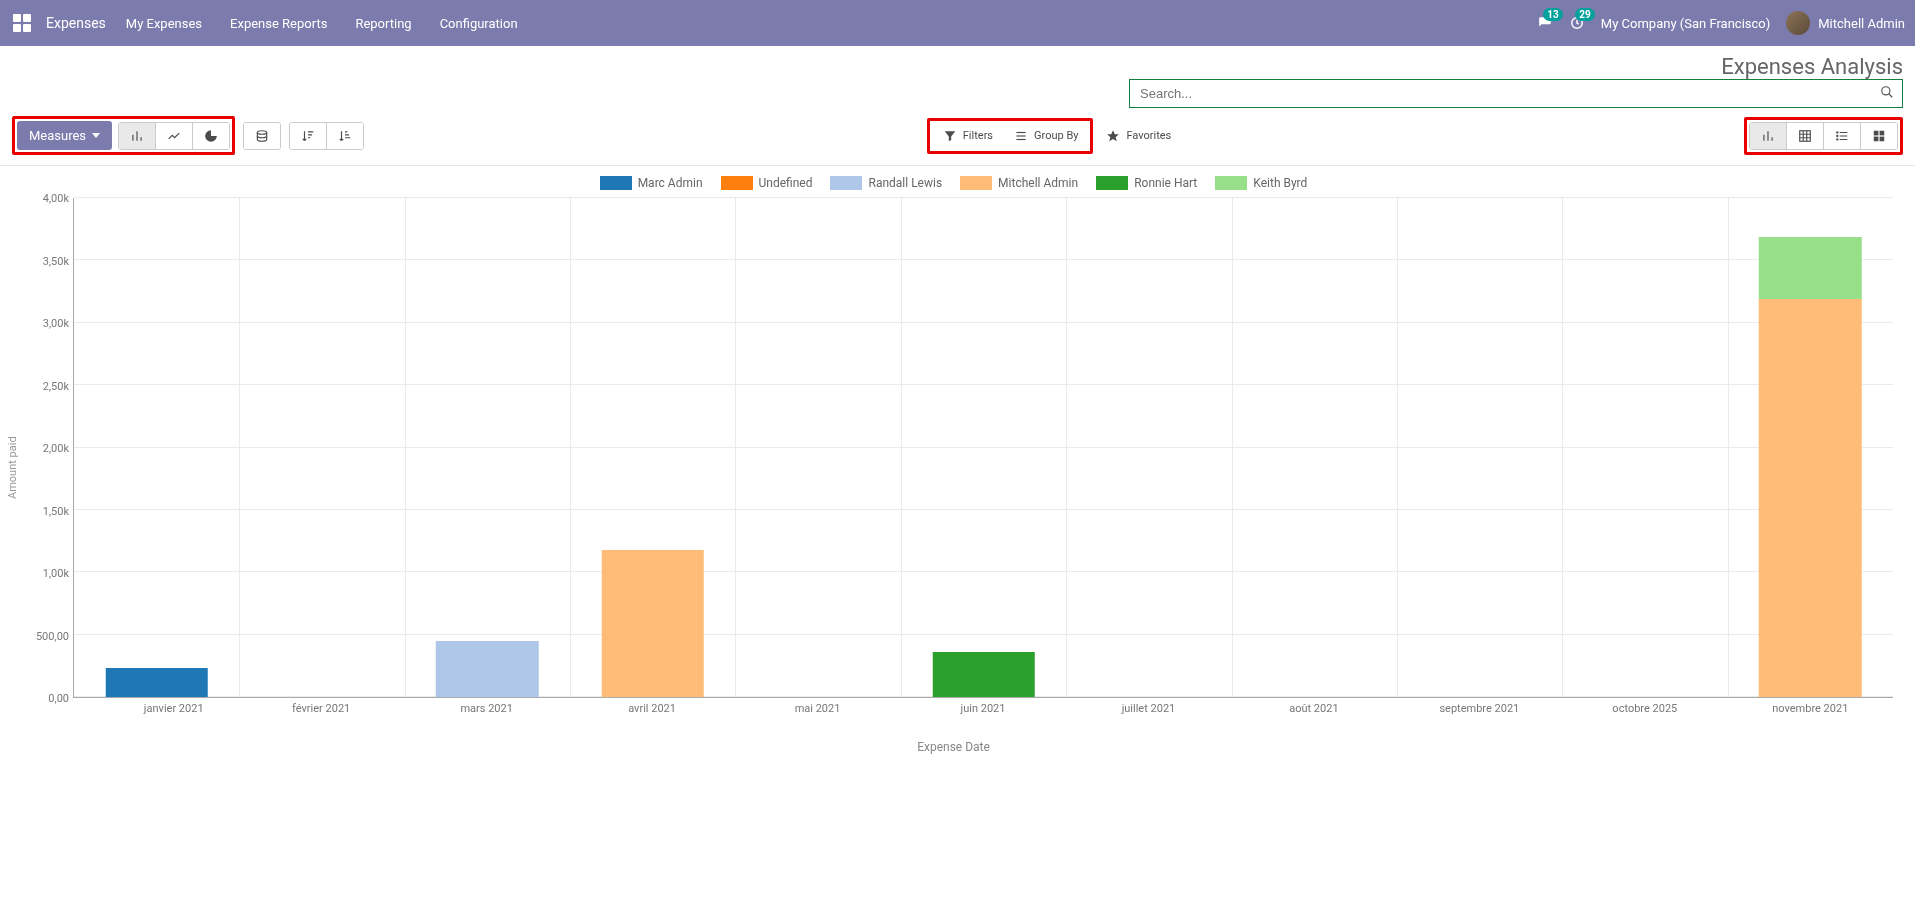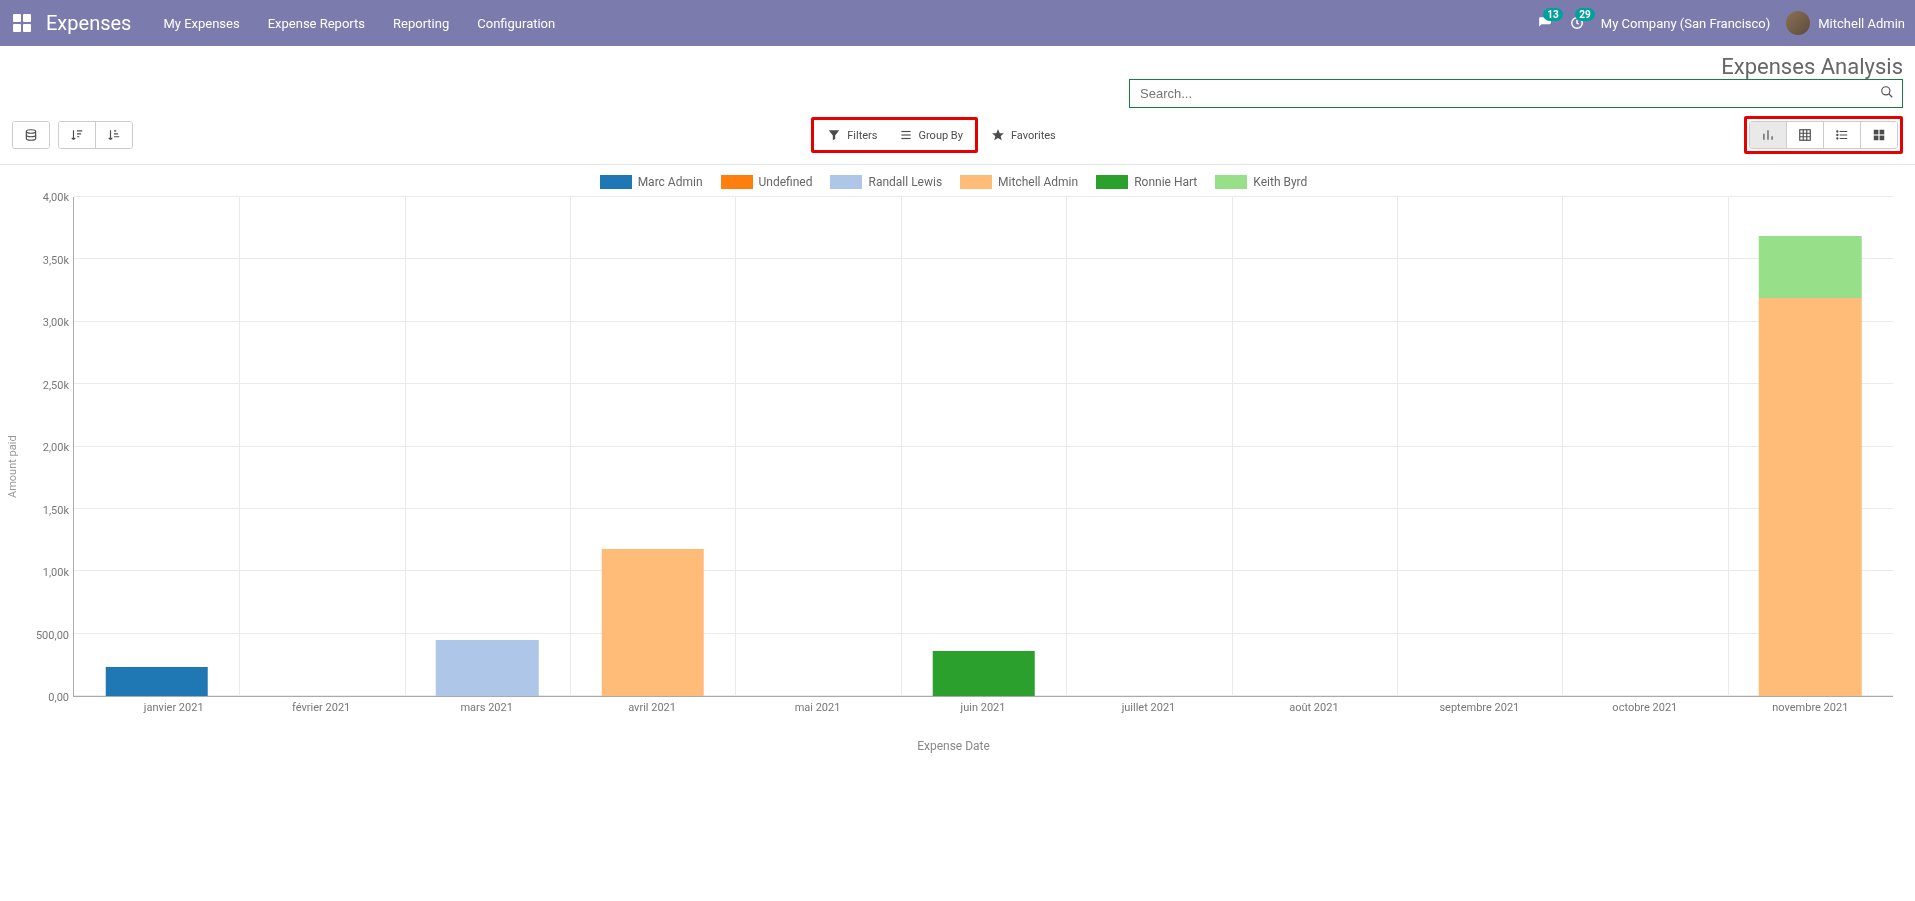--- a/index.html
+++ b/index.html
@@ -1,21 +1,21 @@
 <!DOCTYPE html>
 <html><head>
 <meta charset="utf-8">
 <style>
 * { box-sizing: border-box; margin: 0; padding: 0; }
 body { font-family: -apple-system, BlinkMacSystemFont, "Segoe UI", Roboto, Helvetica, Arial, sans-serif; font-size: 13px; color: #4c4c4c; background: #fff; }
 
 .topnav { background: #7c7bad; height: 46px; display: flex; align-items: center; padding: 0 10px; color: #fff; }
 .apps-icon { width: 24px; height: 24px; margin-right: 12px; display: flex; flex-wrap: wrap; gap: 2px; align-content: center; justify-content: center; cursor: pointer; }
 .apps-icon span { width: 8px; height: 8px; background: #fff; border-radius: 1px; }
-.brand { font-size: 20px; margin-right: 32px; text-align: right; }
+.brand { font-size: 14px; margin-right: 20px; text-align: right; }
 .nav-items { display: flex; gap: 28px; }
 .nav-item { color: #fff; cursor: pointer; font-size: 13px; }
 .topnav-right { margin-left: auto; display: flex; align-items: center; gap: 16px; }
 .badge-wrap { position: relative; display: flex; align-items: center; cursor: pointer; }
 .badge { position: absolute; top: -8px; right: -10px; background: #00a09d; color: #fff; font-size: 10px; padding: 1px 4px; border-radius: 7px; font-weight: bold; }
 .avatar { width: 24px; height: 24px; border-radius: 50%; background: linear-gradient(135deg, #8b7355, #5c4a3a); }
 
 .subheader { display: flex; align-items: flex-end; padding: 8px 12px 0 12px; flex-direction: column; }
 .page-title { font-size: 22px; color: #666; font-weight: normal; }
 .search-wrap { margin-left: auto; width: 774px; position: relative; }
@@ -103,20 +103,45 @@
     <span class="search-icon-right">
       <svg class="ico" viewBox="0 0 24 24" fill="none" stroke="#555" stroke-width="2">
           <circle cx="10" cy="10" r="7"></circle>
           <line x1="21" y1="21" x2="15" y2="15"></line>
         </svg>
     </span>
   </div>
 </div>
 
 <div class="toolbar-row">
+  <div class="redbox" style="display:flex;gap:6px;align-items:center;">
+    <div class="btn-primary">
+      <span>Measures</span>
+      <span class="caret"></span>
+    </div>
+    <div class="btn-group">
+      <div class="btn active">
+        <svg class="ico" viewBox="0 0 24 24" fill="none" stroke="#4c4c4c" stroke-width="2">
+            <line x1="5" y1="20" x2="5" y2="10"></line>
+            <line x1="12" y1="20" x2="12" y2="4"></line>
+            <line x1="19" y1="20" x2="19" y2="14"></line>
+          </svg>
+      </div>
+      <div class="btn">
+        <svg class="ico" viewBox="0 0 24 24" fill="none" stroke="#4c4c4c" stroke-width="2">
+            <polyline points="3,17 9,11 13,15 21,7"></polyline>
+          </svg>
+      </div>
+      <div class="btn">
+        <svg class="ico" viewBox="0 0 24 24" fill="#4c4c4c">
+            <path d="M12 2a10 10 0 1 0 10 10h-10z"></path>
+          </svg>
+      </div>
+    </div>
+  </div>
   <div class="btn-group">
     <div class="btn">
       <svg class="ico" viewBox="0 0 24 24" fill="none" stroke="#4c4c4c" stroke-width="2">
           <ellipse cx="12" cy="6" rx="8" ry="3"></ellipse>
           <path d="M4 6v6c0 1.7 3.6 3 8 3s8-1.3 8-3V6"></path>
           <path d="M4 12v6c0 1.7 3.6 3 8 3s8-1.3 8-3v-6"></path>
         </svg>
     </div>
   </div>
   <div class="btn-group">
@@ -282,21 +307,21 @@
       <div class="xlabels" id="xlabels">
           <div class="xtick" style="left: 4.54545%; margin-left: 18px;">janvier 2021</div>
           <div class="xtick" style="left: 13.6364%;">février 2021</div>
           <div class="xtick" style="left: 22.7273%;">mars 2021</div>
           <div class="xtick" style="left: 31.8182%;">avril 2021</div>
           <div class="xtick" style="left: 40.9091%;">mai 2021</div>
           <div class="xtick" style="left: 50%;">juin 2021</div>
           <div class="xtick" style="left: 59.0909%;">juillet 2021</div>
           <div class="xtick" style="left: 68.1818%;">août 2021</div>
           <div class="xtick" style="left: 77.2727%;">septembre 2021</div>
-          <div class="xtick" style="left: 86.3636%;">octobre 2021</div>
+          <div class="xtick" style="left: 86.3636%;">octobre 2025</div>
           <div class="xtick" style="left: 95.4545%;">novembre 2021</div>
         </div>
     <div class="ytick" style="bottom: 40px; transform: translateY(50%);">0,00</div>
         <div class="ytick" style="bottom: 102.5px; transform: translateY(50%);">500,00</div>
         <div class="ytick" style="bottom: 165px; transform: translateY(50%);">1,00k</div>
         <div class="ytick" style="bottom: 227.5px; transform: translateY(50%);">1,50k</div>
         <div class="ytick" style="bottom: 290px; transform: translateY(50%);">2,00k</div>
         <div class="ytick" style="bottom: 352.5px; transform: translateY(50%);">2,50k</div>
         <div class="ytick" style="bottom: 415px; transform: translateY(50%);">3,00k</div>
         <div class="ytick" style="bottom: 477.5px; transform: translateY(50%);">3,50k</div>

